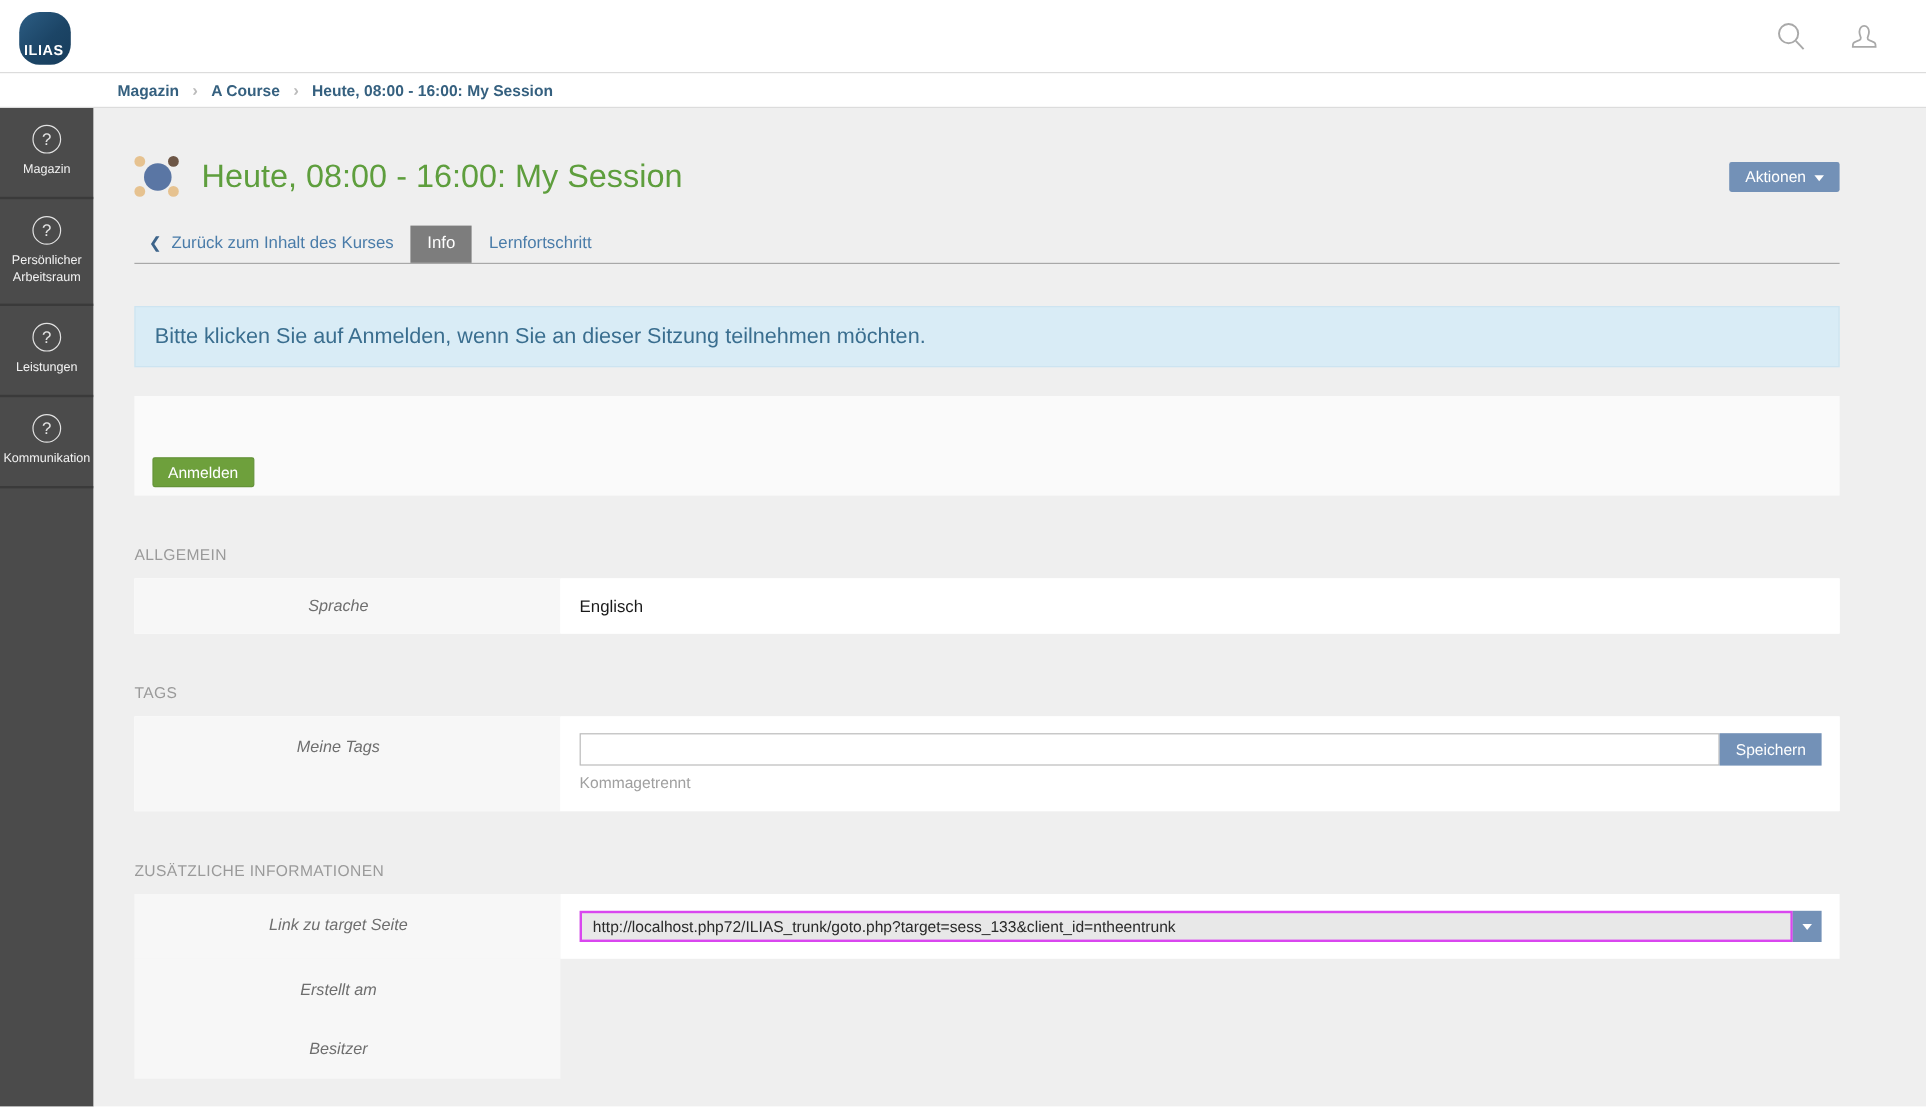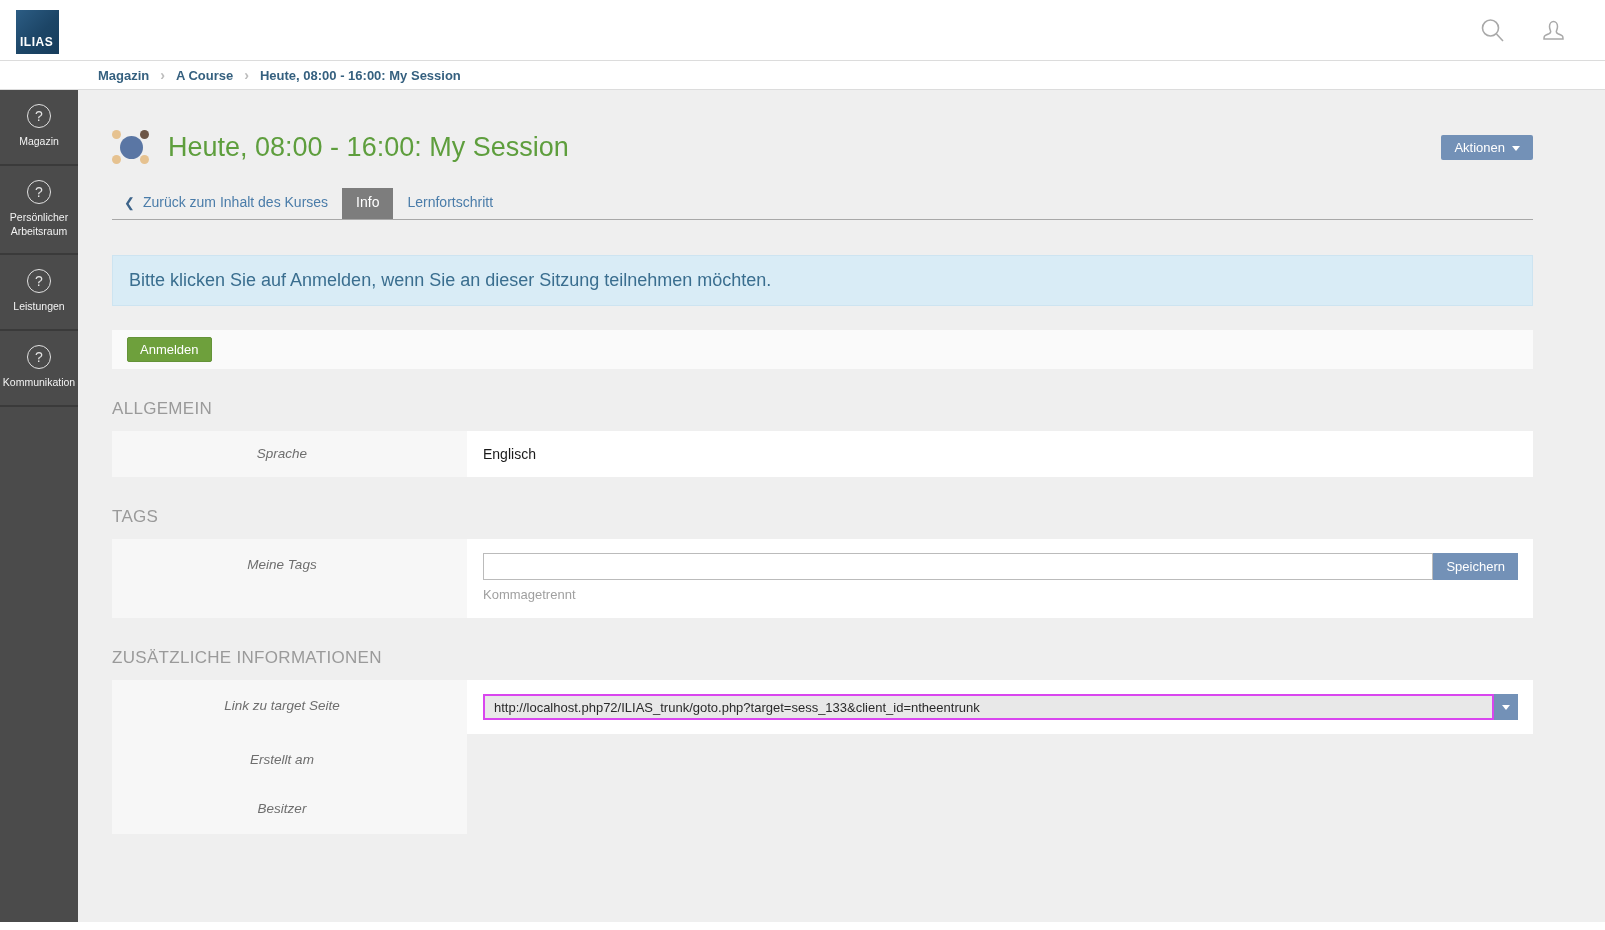--- a/index.html
+++ b/index.html
@@ -1,20 +1,20 @@
 <!DOCTYPE html>
 <html><head>
 <meta charset="utf-8">
 <style>
   * { margin: 0; padding: 0; box-sizing: border-box; }
   html, body { width: 1605px; height: 930px; background: #ffffff; font-family: "Liberation Sans", sans-serif; overflow: hidden; }
 
   
   .topbar { height: 60px; background: #ffffff; display: flex; align-items: center; justify-content: space-between; padding: 0 38px 0 16px; }
-  .logo { width: 43px; height: 44px; margin-top: 4px; background: linear-gradient(135deg, #2c5d84 0%, #1c4566 55%, #173d5c 100%); display: flex; align-items: flex-end; padding: 0 0 5px 4px; }
+  .logo { width: 43px; height: 44px; margin-top: 4px; background: linear-gradient(135deg, #2c5d84 0%, #1c4566 55%, #173d5c 100%); display: flex; align-items: flex-end; padding: 0 0 5px 4px; border-radius: 17px; }
   .logo span { color: #ffffff; font-weight: bold; font-size: 12px; letter-spacing: 0.5px; }
   .top-icons { display: flex; align-items: center; gap: 34px; }
   .top-icon { background: none; border: none; cursor: pointer; display: flex; align-items: center; }
 
   
   .breadcrumb-bar { height: 30px; background: #ffffff; border-top: 1px solid #dcdcdc; border-bottom: 1px solid #dcdcdc; display: flex; align-items: center; padding-left: 98px; font-size: 13px; }
   .crumb { color: #35607f; font-weight: bold; text-decoration: none; cursor: pointer; }
   .crumb-sep { color: #bcbcbc; margin: 0 11px; font-size: 14px; font-weight: bold; }
 
   
@@ -48,24 +48,24 @@
   .back-link { display: flex; align-items: center; color: #4a7ca9; font-size: 14px; text-decoration: none; cursor: pointer; padding: 6px 14px 9px 12px; }
   .back-chevron { font-size: 13px; margin-right: 8px; color: #3d648a; }
   .tab { font-size: 14px; color: #4a7ca9; text-decoration: none; cursor: pointer; padding: 6px 14px 9px; }
   .tab.active { background: #7d7d7d; color: #ffffff; }
 
   
   .alert-info { margin-top: 35px; background: #d9ecf6; border: 1px solid #cde4f1; color: #3a6e8f; font-size: 18px; padding: 14px 16px; }
 
   
   .btn-strip { margin-top: 24px; background: #fafafa; padding: 7px 15px; }
-  .btn-green { background: #6ea03c; color: #ffffff; border: 1px solid #649338; font-size: 13px; padding: 4px 12px; border-radius: 2px; cursor: pointer; font-family: inherit; }
-
-  
-  .section-head { margin-top: 30px; margin-bottom: 12px; font-size: 17px; color: #9a9a9a; font-weight: normal; letter-spacing: 0.3px; }
+  .btn-green { background: #6ea03c; color: #ffffff; border: 1px solid #649338; font-size: 13px; padding: 4px 12px; border-radius: 2px; cursor: pointer; font-family: inherit; margin-top: 44px; }
+
+  
+  .section-head { margin-top: 42px; margin-bottom: 12px; font-size: 13px; color: #9a9a9a; font-weight: normal; letter-spacing: 0.3px; }
   .form-block { display: flex; background: #ffffff; }
   .frow { display: flex; }
   .flabel { width: 355px; flex-shrink: 0; background: #f7f7f7; text-align: center; padding: 15px 15px 15px 0; font-style: italic; color: #6e6e6e; font-size: 13.5px; }
   .fvalue { flex: 1; padding: 15px 15px 15px 16px; font-size: 14px; color: #1a1a1a; background: #ffffff; }
 
   
   .input-join { display: flex; }
   .text-input { flex: 1; height: 27px; border: 1px solid #bbbbbb; background: #ffffff; font-size: 13px; padding: 0 8px; font-family: inherit; outline: none; }
   .btn-save { background: #7391b7; color: #ffffff; border: none; font-size: 13px; padding: 0 13px; height: 27px; cursor: pointer; font-family: inherit; }
   .helper { margin-top: 7px; color: #a0a0a0; font-size: 13px; }

